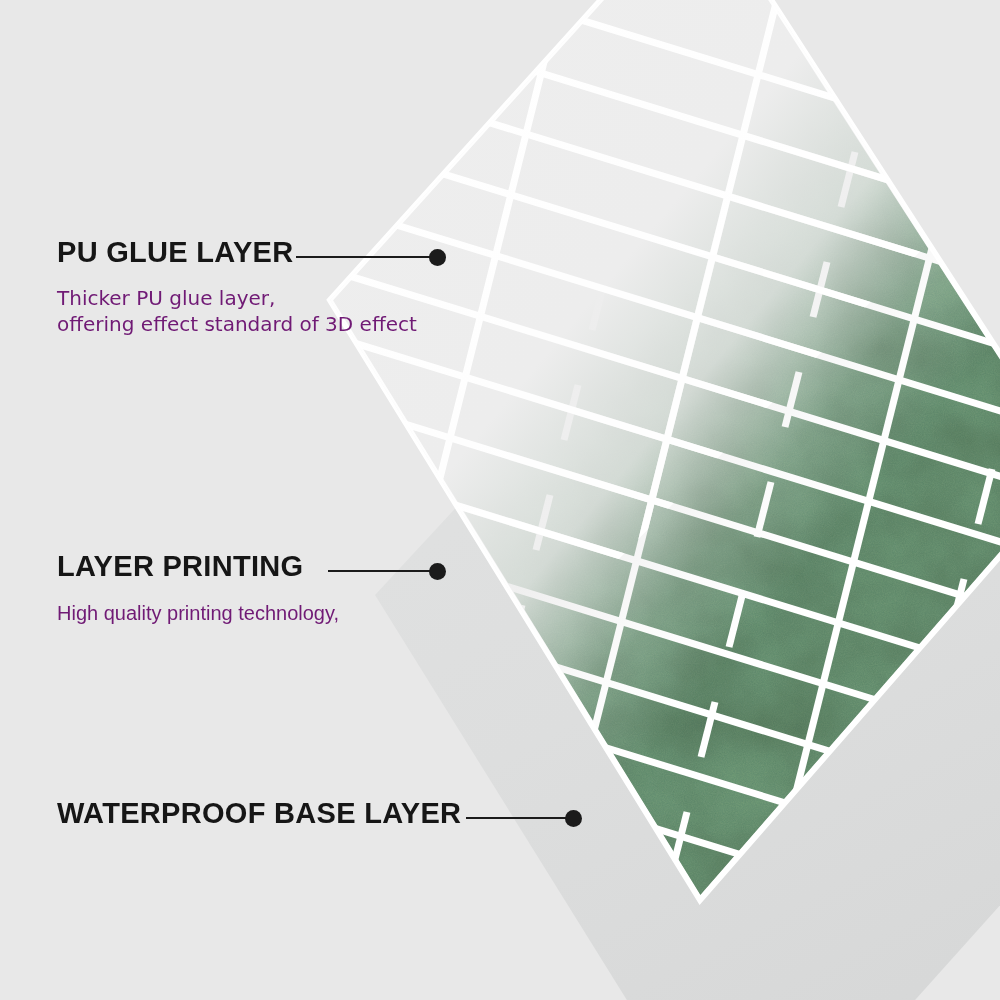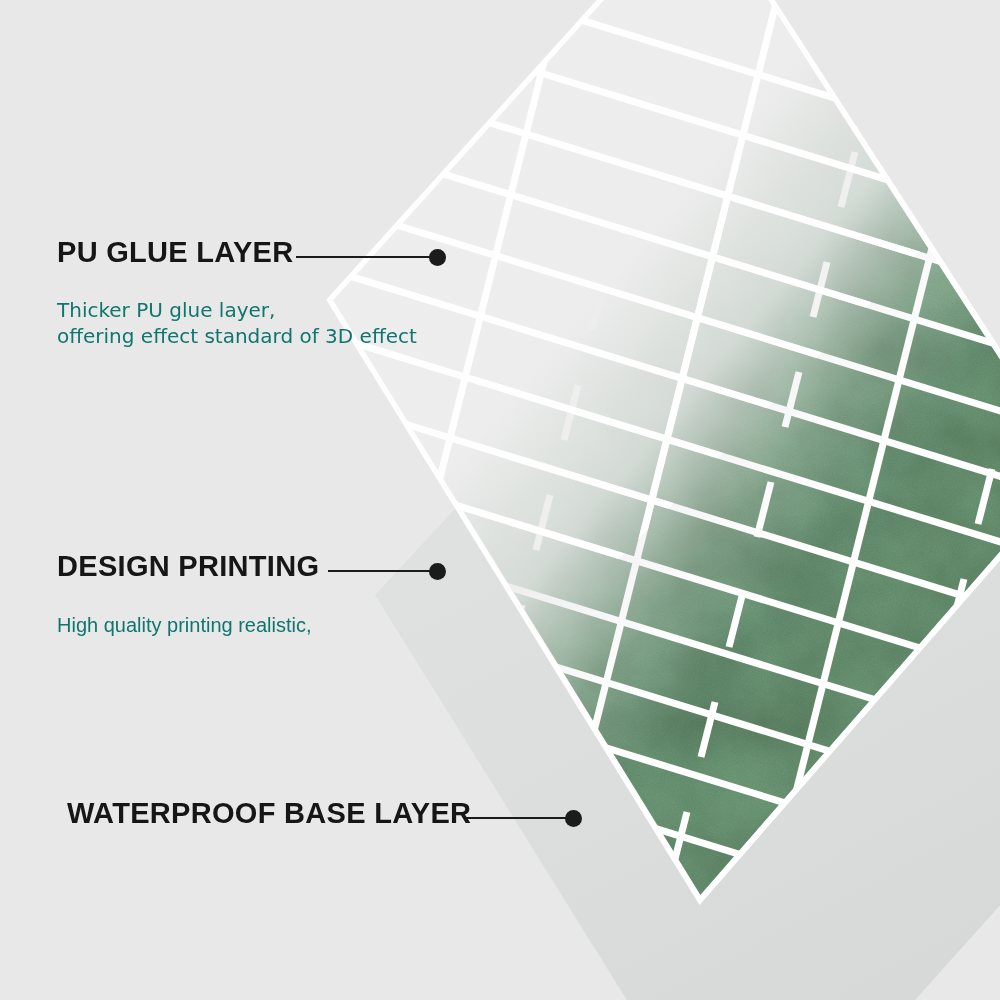--- a/index.html
+++ b/index.html
@@ -19,30 +19,29 @@
     font-weight:700;
     color:#161616;
     letter-spacing:0.3px;
     white-space:nowrap;
     line-height:1;
   }
   .c-body{
     position:absolute;
     font-family:"DejaVu Sans", sans-serif;
     font-weight:400;
-    color:#0f766e;
+    color:#701a75;
     white-space:pre;
     line-height:1.32;
-    margin-top:12px;
   }
   #t1{left:57px;top:238px;font-size:29px;}
   #b1{left:57px;top:285px;font-size:20px;}
   #t2{left:57px;top:552px;font-size:29px;}
   #b2{left:57px;top:600px;font-size:20px;font-family:"Liberation Sans",sans-serif;}
-  #t3{left:57px;top:799px;font-size:29px;font-family:"Liberation Sans",sans-serif;margin-left:10px;}
+  #t3{left:57px;top:799px;font-size:29px;font-family:"Liberation Sans",sans-serif;}
 
   .lead{position:absolute;height:2px;background:#1b1b1b;}
   #l1{left:296px;top:256px;width:138px;}
   #l2{left:328px;top:570px;width:106px;}
   #l3{left:466px;top:817px;width:103px;}
 
   .dot{position:absolute;width:17px;height:17px;border-radius:50%;background:#1b1b1b;}
   #d1{left:429px;top:249px;}
   #d2{left:429px;top:563px;}
   #d3{left:565px;top:810px;}
@@ -216,22 +215,22 @@
   </svg>
 
   <div class="callout">
     <div id="t1" class="c-title">PU GLUE LAYER</div>
     <div id="b1" class="c-body"><span>Thicker PU glue layer,</span><br><span>offering effect standard of 3D effect</span></div>
     <div id="l1" class="lead"></div>
     <div id="d1" class="dot"></div>
   </div>
 
   <div class="callout">
-    <div id="t2" class="c-title">DESIGN PRINTING</div>
-    <div id="b2" class="c-body"><span>High quality printing realistic,</span><br></div>
+    <div id="t2" class="c-title">LAYER PRINTING</div>
+    <div id="b2" class="c-body"><span>High quality printing technology,</span><br></div>
     <div id="l2" class="lead"></div>
     <div id="d2" class="dot"></div>
   </div>
 
   <div class="callout">
     <div id="t3" class="c-title">WATERPROOF BASE LAYER</div>
     <div id="l3" class="lead"></div>
     <div id="d3" class="dot"></div>
   </div>
 

